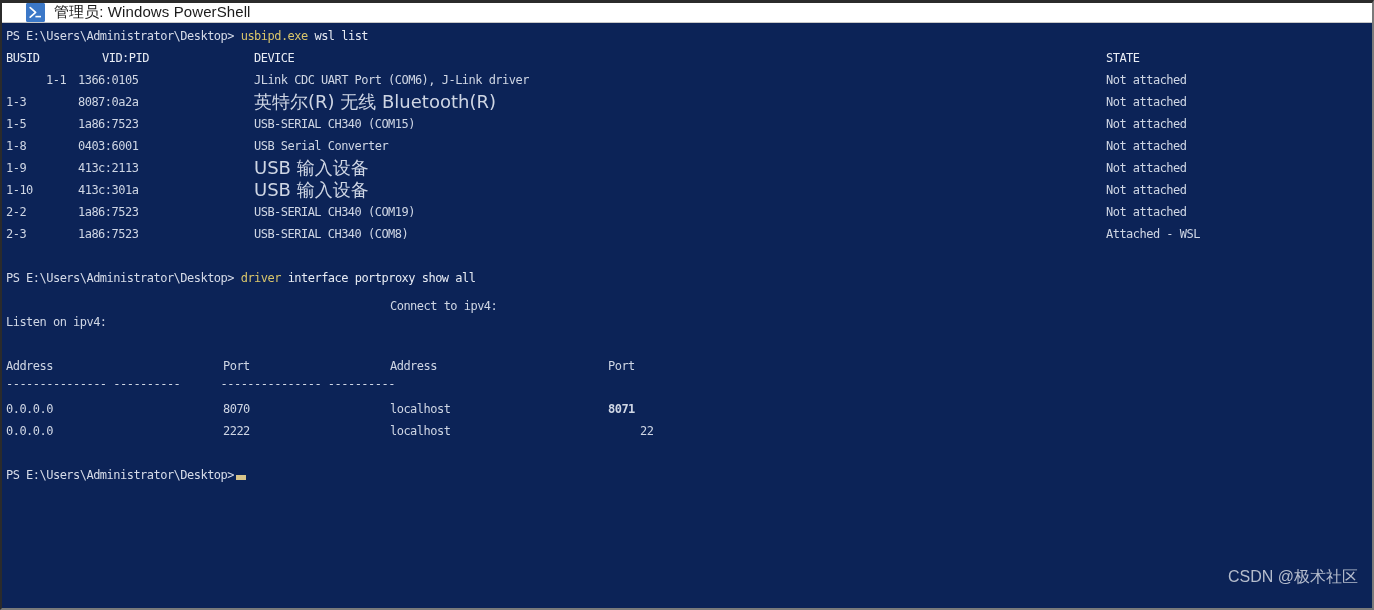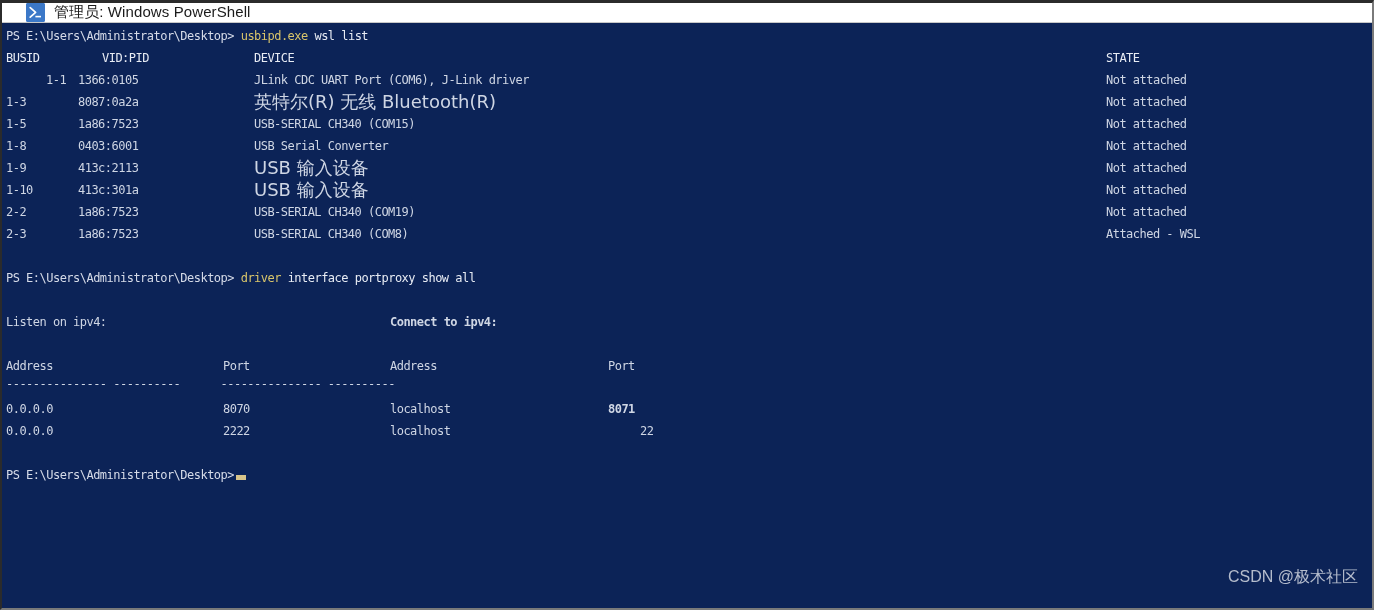--- a/index.html
+++ b/index.html
@@ -165,21 +165,21 @@
     <div class="line" style="top:178px;left:1104px;">Not attached</div>
 
     <div class="line" style="top:200px;">2-3</div>
     <div class="line" style="top:200px;left:76px;">1a86:7523</div>
     <div class="line" style="top:200px;left:252px;">USB-SERIAL CH340 (COM8)</div>
     <div class="line" style="top:200px;left:1104px;">Attached - WSL</div>
 
     <div class="line" style="top:244px;"><span class="seg c-white">PS E:\Users\Administrator\Desktop&gt;</span><span class="seg c-white"> </span><span class="seg c-yellow">driver</span><span class="seg c-bright"> interface portproxy show all</span></div>
 
     <div class="line" style="top:288px;">Listen on ipv4:</div>
-    <div class="line" style="top:288px;left:388px;font-weight:bold;">Connect to ipv4:</div>
+    <div class="line" style="top:272px;left:388px;">Connect to ipv4:</div>
 
     <div class="line" style="top:332px;">Address</div>
     <div class="line" style="top:332px;left:221px;">Port</div>
     <div class="line" style="top:332px;left:388px;">Address</div>
     <div class="line" style="top:332px;left:606px;">Port</div>
 
     <div class="line" style="top:350px;">--------------- ----------      --------------- ----------</div>
 
     <div class="line" style="top:375px;">0.0.0.0</div>
     <div class="line" style="top:375px;left:221px;">8070</div>

